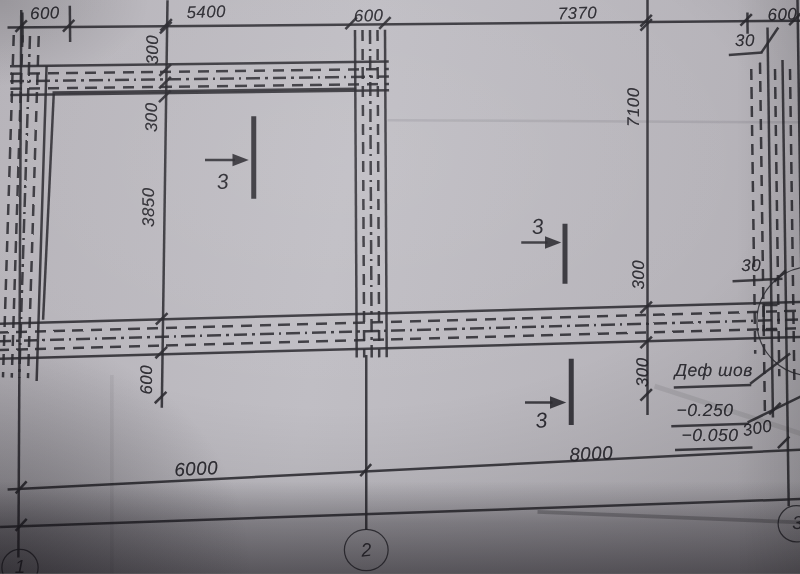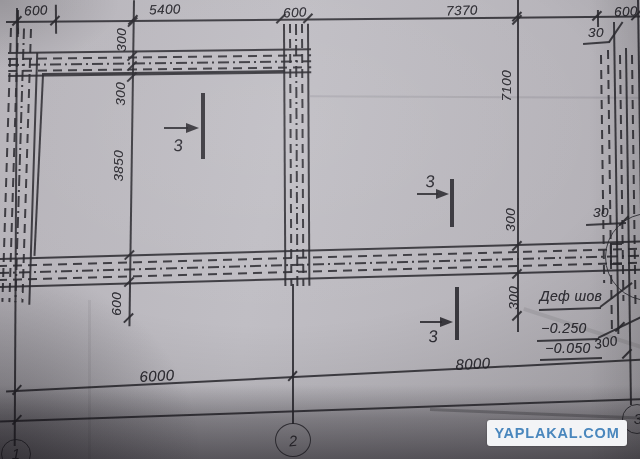--- a/index.html
+++ b/index.html
@@ -213,17 +213,14 @@
   <div class="crease" style="left:88px;top:300px;width:3px;height:159px;background:rgba(0,0,0,.05);"></div>
   <div class="crease" style="left:430px;top:408px;width:230px;height:3px;background:rgba(30,28,34,.28);transform:rotate(2.3deg);transform-origin:0 50%;"></div>
   <div class="crease" style="left:520px;top:330px;width:150px;height:4px;background:rgba(0,0,0,.08);transform:rotate(18deg);"></div>
 
   <div class="ov" style="background:radial-gradient(120% 95% at 42% 28%, rgba(255,255,255,.07) 0%, rgba(0,0,0,0) 45%, rgba(0,0,0,.10) 70%, rgba(0,0,0,.22) 100%);"></div>
   <div class="ov" style="top:385px;height:74px;background:linear-gradient(180deg, rgba(25,22,28,0) 0%, rgba(25,22,28,.32) 45%, rgba(22,19,25,.55) 100%);"></div>
   <div class="ov" style="background:radial-gradient(45% 60% at 0% 100%, rgba(15,13,18,.42), transparent 70%);"></div>
   <div class="ov" style="background:radial-gradient(25% 20% at 0% 0%, rgba(0,0,0,.16), transparent 75%);"></div>
   <div class="ov" style="background:linear-gradient(90deg, transparent 92%, rgba(0,0,0,.10) 100%);"></div>
 
-  <div class="watermark">
-    <span>YAPLAKAL.COM</span>
-  </div>
 
 </div>
 
 </body></html>

